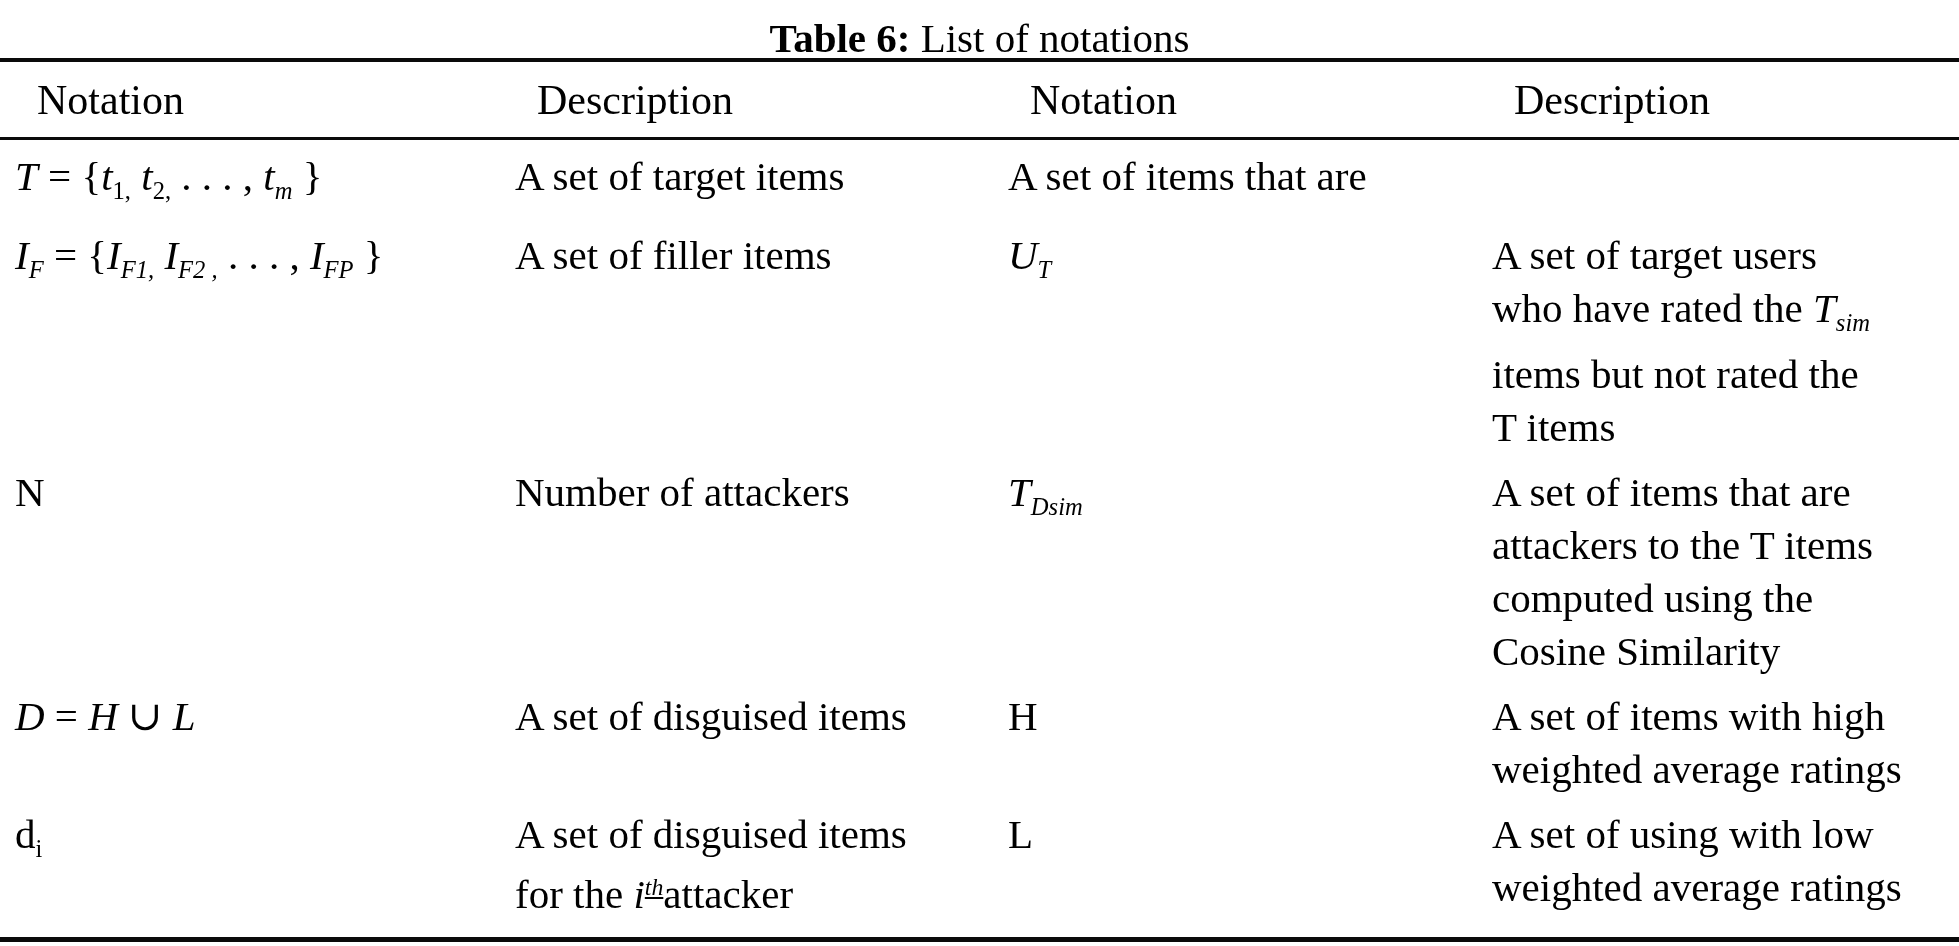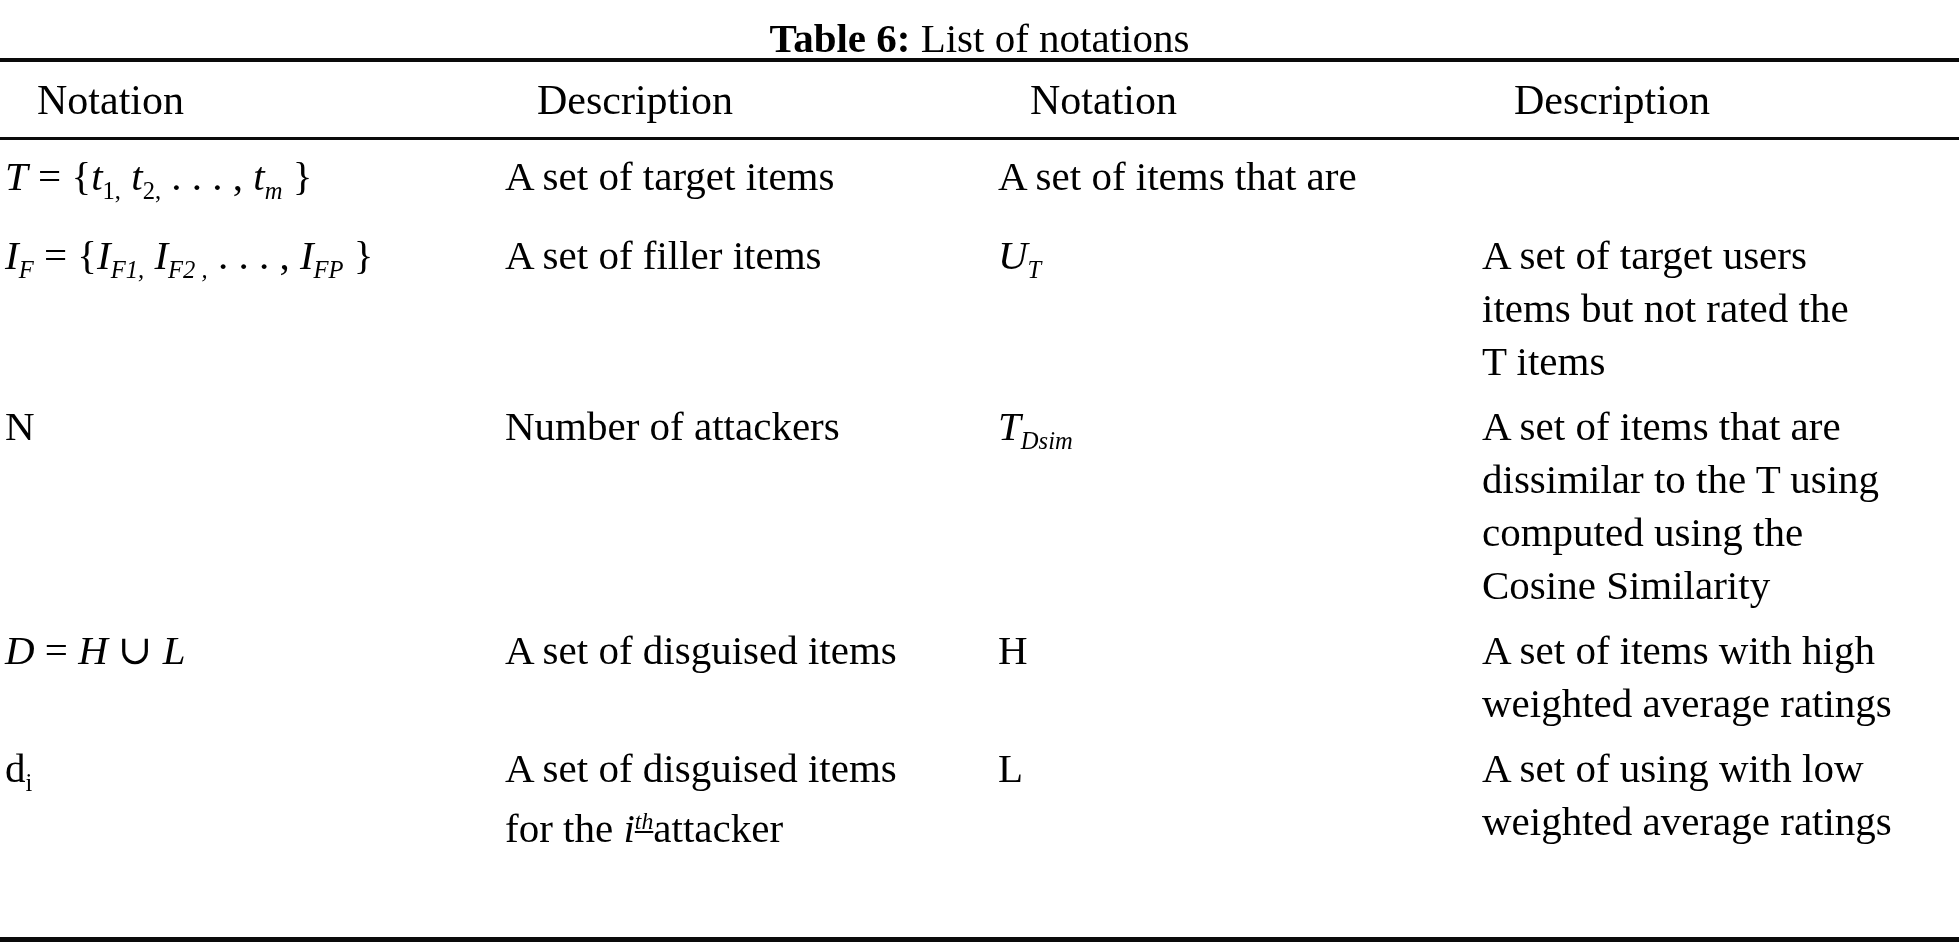--- a/index.html
+++ b/index.html
@@ -26,21 +26,21 @@
   .thead .hcell{padding-left:5px;}
   .tbody{
     position:absolute;top:142px;left:0;width:1959px;
     font-size:41px;line-height:53px;
   }
   .trow{
     display:grid;grid-template-columns:500px 493px 484px 482px;
     margin-bottom:12px;align-items:start;
   }
   .trow:first-child{padding-top:8px;}
-  .tcell{padding-left:5px;padding-right:6px;}
+  .tcell{padding-left:15px;padding-right:6px;}
   .line{white-space:nowrap;}
   .r{font-style:normal;}
   .i{font-style:italic;}
   .sub{font-size:60%;font-style:normal;vertical-align:-0.35em;}
   .subi{font-size:60%;font-style:italic;vertical-align:-0.35em;}
   .supi{font-size:58%;font-style:italic;vertical-align:0.55em;text-decoration:underline;}
 </style>
 </head>
 <body>
 
@@ -76,37 +76,38 @@
         <div class="line"><span class="i">I</span><span class="subi">F</span><span class="r"> =  {</span><span class="i">I</span><span class="subi">F1,</span><span class="r">  </span><span class="i">I</span><span class="subi">F2 ,</span><span class="r"> . . . , </span><span class="i">I</span><span class="subi">FP</span><span class="r"> }</span></div>
       </div>
       <div class="tcell">
         <div class="line"><span class="r">A set of filler items</span></div>
       </div>
       <div class="tcell">
         <div class="line"><span class="i">U</span><span class="subi">T</span></div>
       </div>
       <div class="tcell">
         <div class="line"><span class="r">A set of target users</span></div>
+        <div class="line"><span class="r">who have rated the </span><span class="i">T</span><span class="subi">sim</span></div>
         <div class="line"><span class="r">items but not rated the</span></div>
         <div class="line"><span class="r">T items</span></div>
       </div>
     </div>
     <div class="trow">
       <div class="tcell">
         <div class="line"><span class="r">N</span></div>
       </div>
       <div class="tcell">
         <div class="line"><span class="r">Number of attackers</span></div>
       </div>
       <div class="tcell">
         <div class="line"><span class="i">T</span><span class="subi">Dsim</span></div>
       </div>
       <div class="tcell">
         <div class="line"><span class="r">A set of items that are</span></div>
-        <div class="line"><span class="r">dissimilar to the T using</span></div>
+        <div class="line"><span class="r">attackers to the T items</span></div>
         <div class="line"><span class="r">computed using the</span></div>
         <div class="line"><span class="r">Cosine Similarity</span></div>
       </div>
     </div>
     <div class="trow">
       <div class="tcell">
         <div class="line"><span class="i">D</span><span class="r"> = </span><span class="i">H</span><span class="r"> ∪ </span><span class="i">L</span></div>
       </div>
       <div class="tcell">
         <div class="line"><span class="r">A set of disguised items</span></div>

